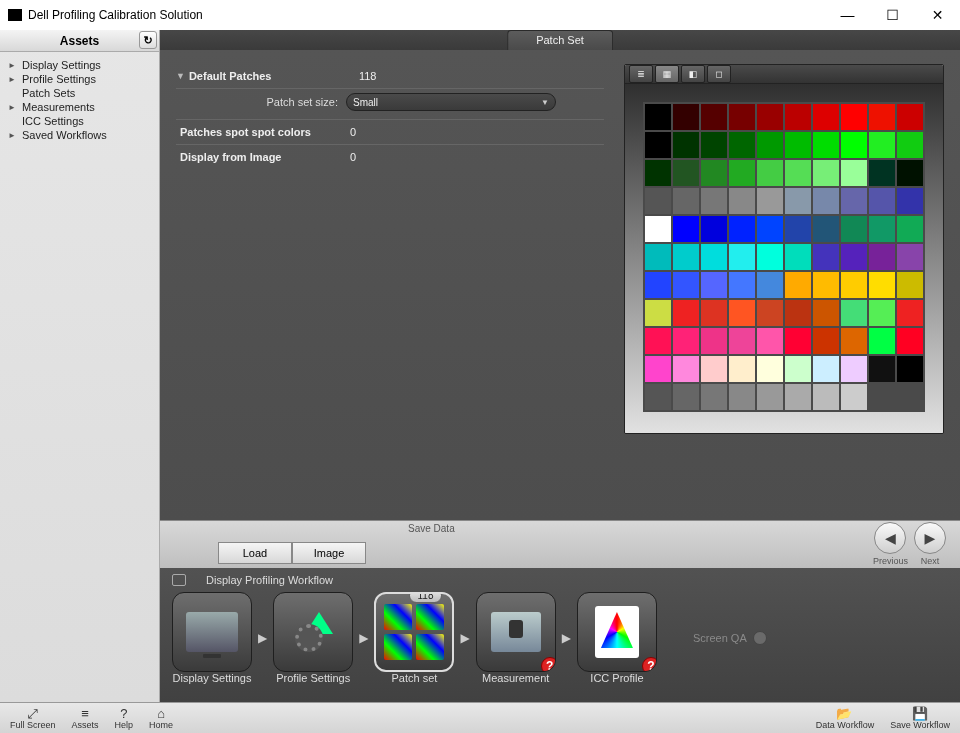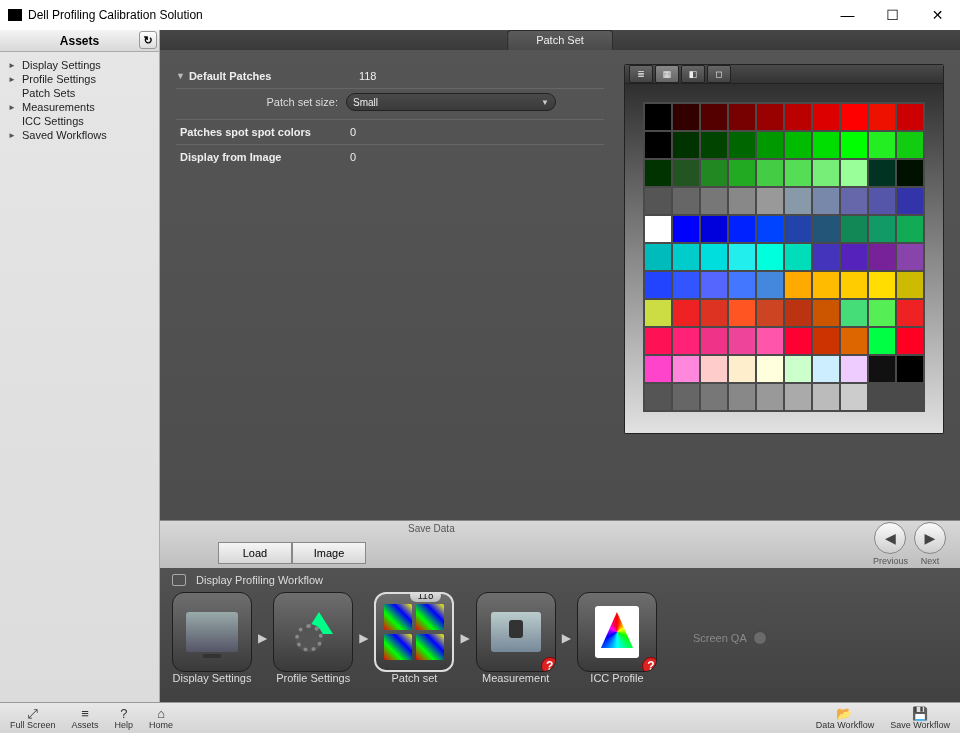--- a/index.html
+++ b/index.html
@@ -52,21 +52,21 @@
   .pagedata-row { height: 48px; background: linear-gradient(#d8d8d8, #bfbfbf); border-top: 1px solid #888; display: flex; align-items: flex-end; padding: 0 14px 4px 14px; position: relative; }
   .pagedata-label { position: absolute; left: 248px; top: 2px; font-size: 10px; color: #555; }
   .ls-btn { width: 74px; height: 22px; background: linear-gradient(#f5f5f5,#d8d8d8); border: 1px solid #888; font-size: 11px; display: flex; align-items: center; justify-content: center; }
   .ls-group { display: flex; margin-left: 44px; }
   .nav-circle { width: 32px; height: 32px; border-radius: 50%; background: linear-gradient(#fafafa,#cfcfcf); border: 1px solid #888; display: flex; align-items: center; justify-content: center; font-size: 14px; color: #444; margin-bottom: 2px; }
   .nav-item { display: flex; flex-direction: column; align-items: center; font-size: 9px; color: #555; }
   .nav-group { position: absolute; right: 14px; bottom: 2px; display: flex; gap: 6px; }
 
   
   .workflow { height: 134px; background: linear-gradient(#525252, #414141); padding: 6px 12px; color: #ddd; }
-  .wf-header { display: flex; align-items: center; gap: 10px; font-size: 11px; margin-bottom: 6px; }
+  .wf-header { display: flex; align-items: center; gap: 20px; font-size: 11px; margin-bottom: 6px; }
   .wf-header .wf-ico { width: 14px; height: 12px; border: 1px solid #aaa; border-radius: 2px; }
   .wf-steps { display: flex; align-items: center; gap: 6px; }
   .step { display: flex; flex-direction: column; align-items: center; font-size: 11px; color: #ddd; }
   .step-tile { width: 80px; height: 80px; background: linear-gradient(#6e6e6e,#3a3a3a); border: 1px solid #1f1f1f; border-radius: 12px; position: relative; display: flex; align-items: center; justify-content: center; overflow: hidden; }
   .step-tile.selected { border: 2px solid #ddd; }
   .step-badge { position: absolute; top: -6px; right: 10px; background: linear-gradient(#eee,#bbb); color: #222; font-size: 10px; padding: 1px 8px; border-radius: 8px; border: 1px solid #666; }
   .step-q { position: absolute; bottom: -4px; right: -4px; width: 18px; height: 18px; border-radius: 50%; background: #d22; color: #fff; font-size: 12px; font-weight: bold; display: flex; align-items: center; justify-content: center; border: 1px solid #800; }
   .step-arrow { color: #ccc; font-size: 12px; }
   .wf-extra { margin-left: 30px; color: #8a8a8a; font-size: 11px; display: flex; align-items: center; gap: 6px; align-self: center; }
   .wf-extra .circ { width: 14px; height: 14px; border-radius: 50%; background: #6a6a6a; border: 1px solid #444; }

